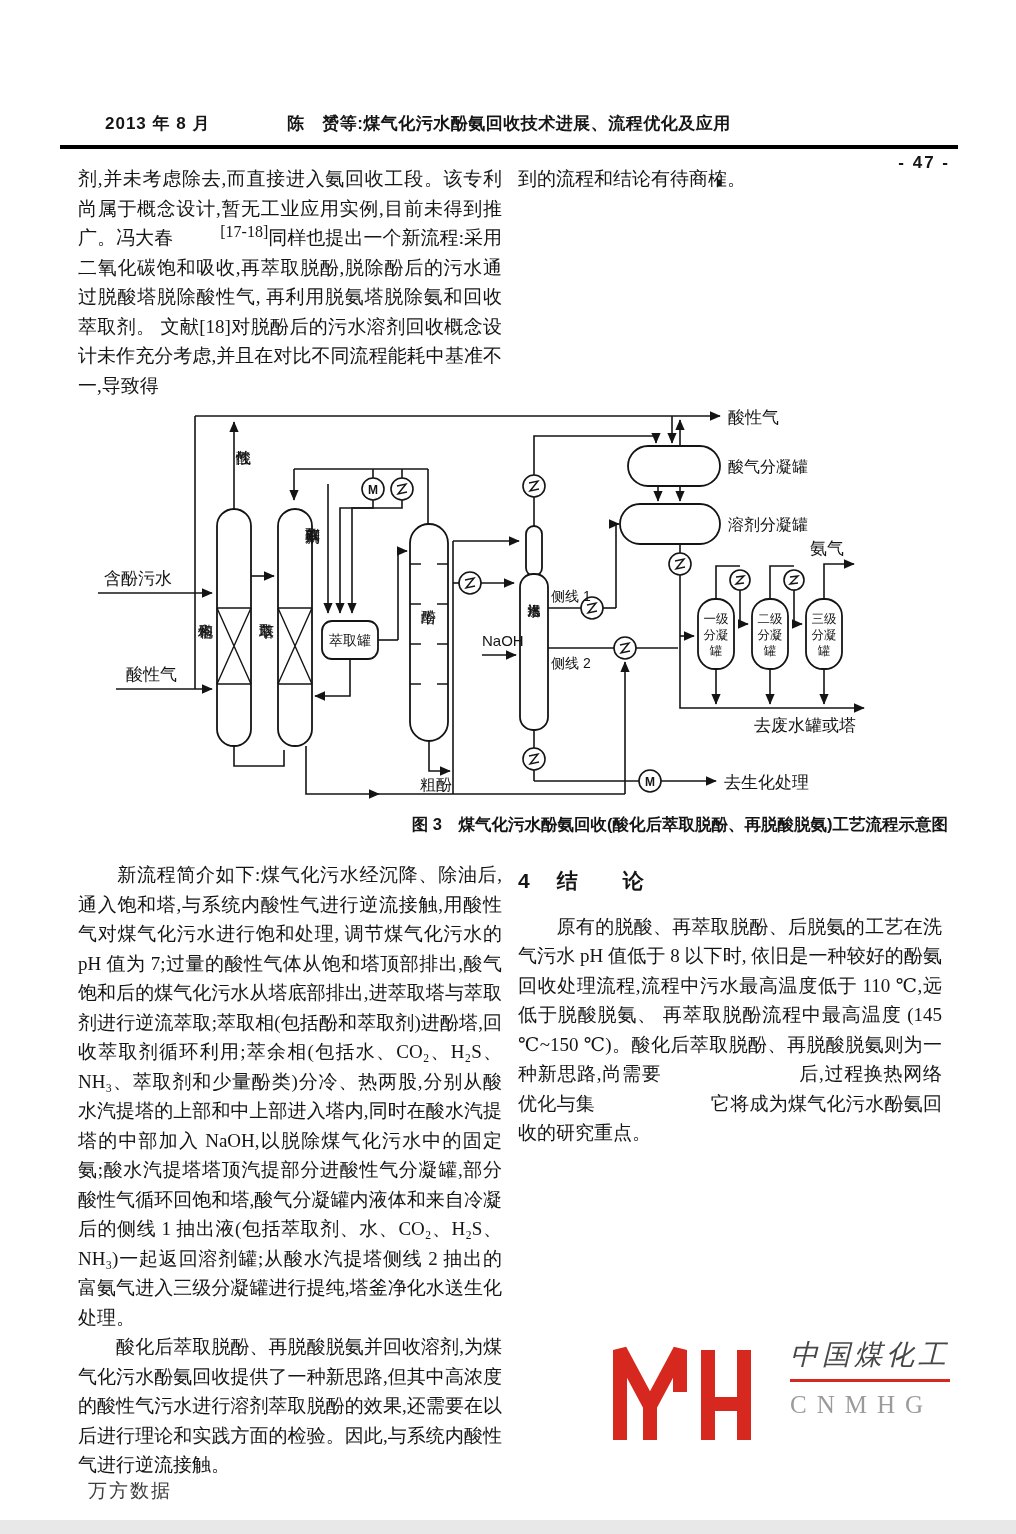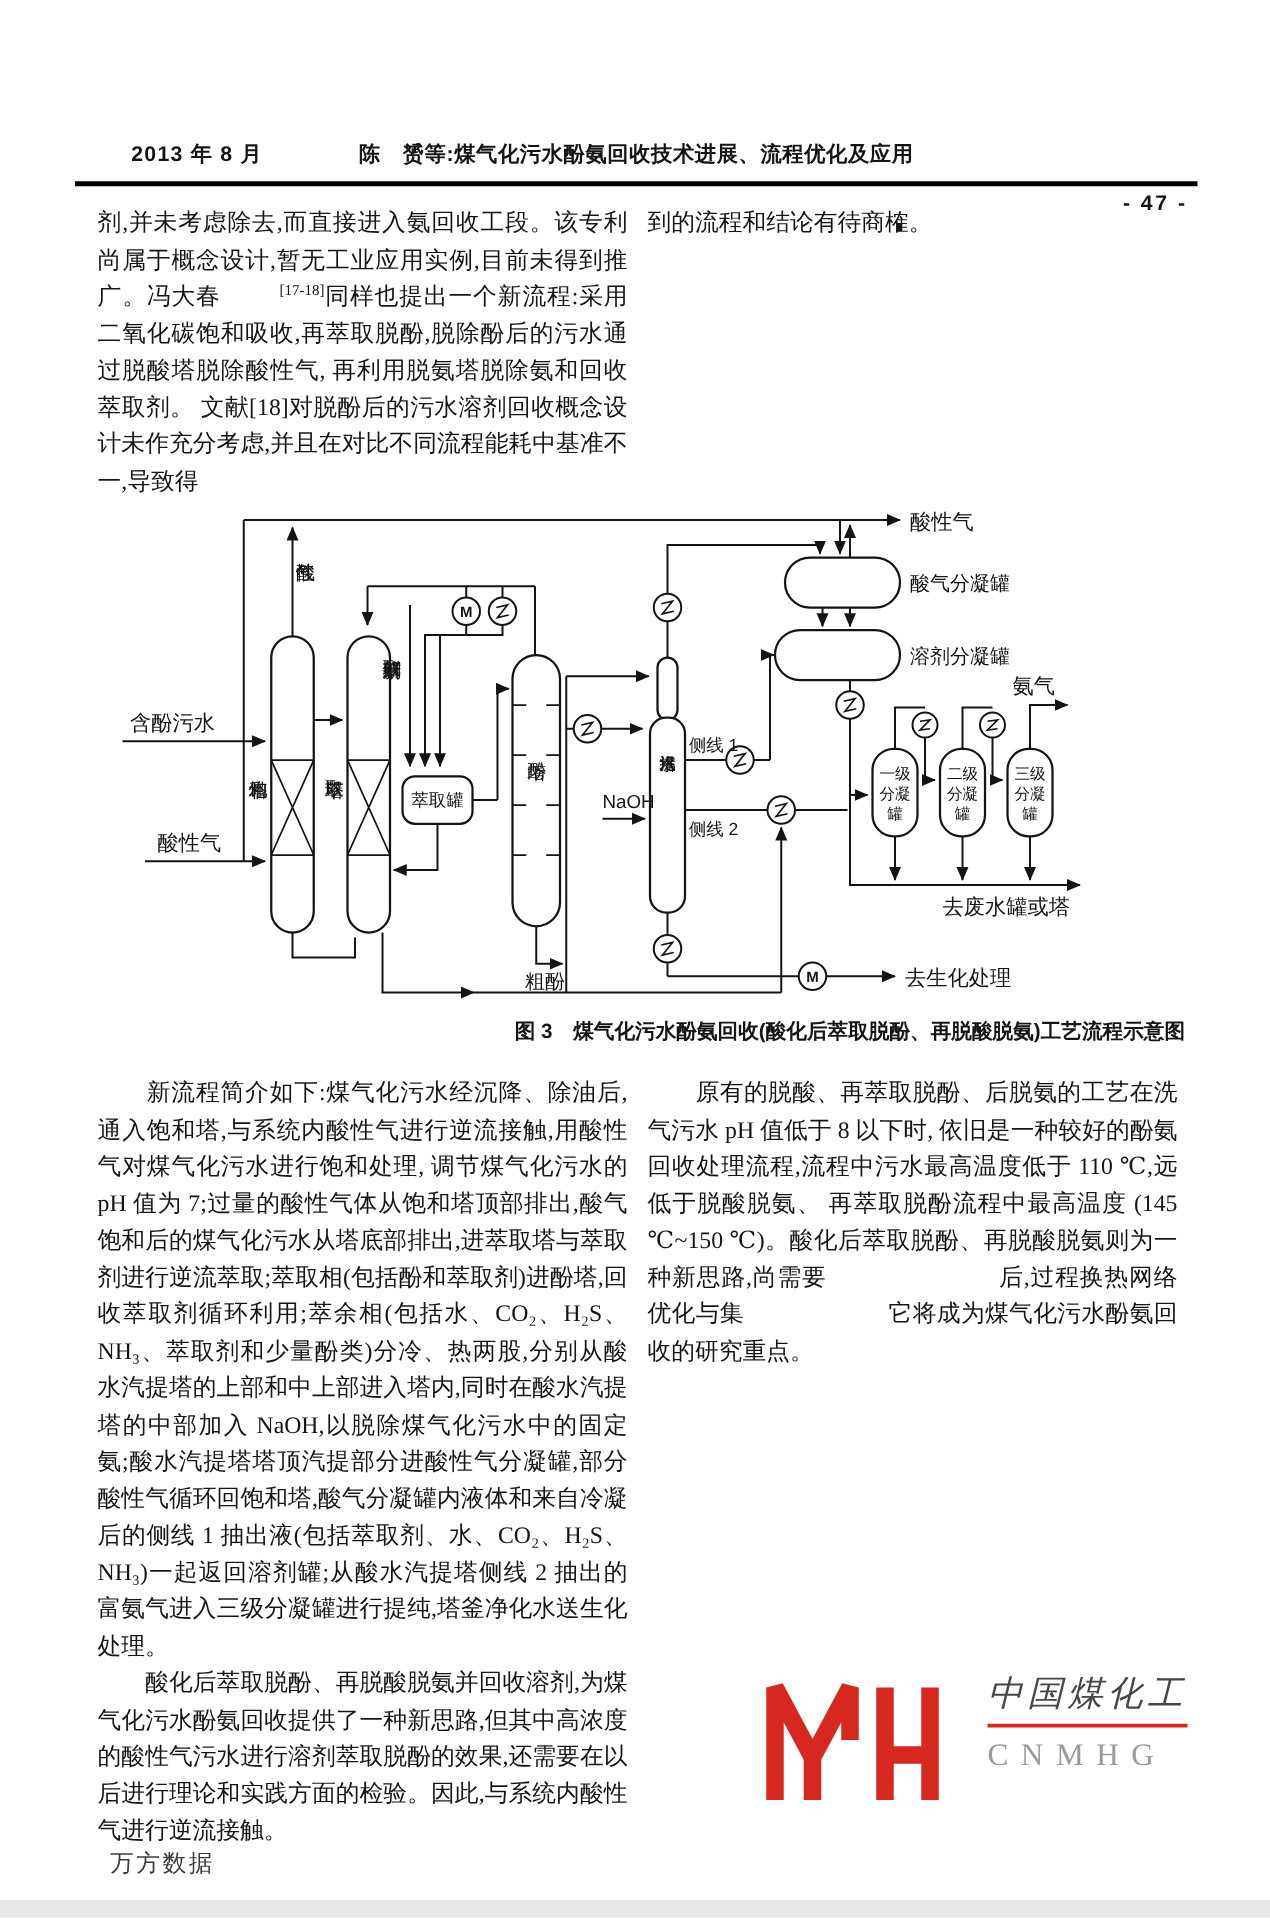--- a/index.html
+++ b/index.html
@@ -8,21 +8,21 @@
   
   .header{position:absolute;left:60px;right:58px;top:108px;height:30px;
           font-family:"Liberation Sans","DejaVu Sans",sans-serif;font-weight:700;font-size:17px;}
   .h-date{position:absolute;left:45px;top:4px;letter-spacing:1px;}
   .h-title{position:absolute;left:50%;transform:translateX(-50%);top:4px;white-space:nowrap;letter-spacing:0.5px;}
   .h-page{position:absolute;right:8px;top:4px;letter-spacing:2px;margin-top:41px;}
   .rule{position:absolute;left:60px;width:898px;top:145px;height:4px;background:#000;}
   
   .col{position:absolute;width:424px;font-size:19px;line-height:29.5px;text-align:justify;}
   .col p{margin:0;}
-  .col sup{font-size:12px;line-height:0;padding-left:47px;}
+  .col sup{font-size:16px;line-height:0;padding-left:47px;}
   .col-tl{left:78px;top:164px;}
   .col-tr{left:518px;top:164px;}
   .col-bl{left:78px;top:860px;}
   .col-br{left:518px;top:860px;}
   .col-br h2{margin:6px 0 16px 0;font-family:"Liberation Sans","DejaVu Sans",sans-serif;
              font-size:21px;font-weight:700;letter-spacing:1px;}
   .col-br h2 .c-num{margin-right:26px;}
   
   .figure{position:absolute;left:68px;top:396px;width:880px;margin:0;}
   .figure svg{display:block;}
@@ -249,20 +249,21 @@
     </svg>
     <figcaption>图 3　煤气化污水酚氨回收(酸化后萃取脱酚、再脱酸脱氨)工艺流程示意图</figcaption>
   </figure>
 
   <div class="col col-bl">
     <p>　　新流程简介如下:煤气化污水经沉降、除油后,通入饱和塔,与系统内酸性气进行逆流接触,用酸性气对煤气化污水进行饱和处理, 调节煤气化污水的 pH 值为 7;过量的酸性气体从饱和塔顶部排出,酸气饱和后的煤气化污水从塔底部排出,进萃取塔与萃取剂进行逆流萃取;萃取相(包括酚和萃取剂)进酚塔,回收萃取剂循环利用;萃余相(包括水、CO₂、H₂S、NH₃、萃取剂和少量酚类)分冷、热两股,分别从酸水汽提塔的上部和中上部进入塔内,同时在酸水汽提塔的中部加入 NaOH,以脱除煤气化污水中的固定氨;酸水汽提塔塔顶汽提部分进酸性气分凝罐,部分酸性气循环回饱和塔,酸气分凝罐内液体和来自冷凝后的侧线 1 抽出液(包括萃取剂、水、CO₂、H₂S、NH₃)一起返回溶剂罐;从酸水汽提塔侧线 2 抽出的富氨气进入三级分凝罐进行提纯,塔釜净化水送生化处理。</p>
     <p>　　酸化后萃取脱酚、再脱酸脱氨并回收溶剂,为煤气化污水酚氨回收提供了一种新思路,但其中高浓度的酸性气污水进行溶剂萃取脱酚的效果,还需要在以后进行理论和实践方面的检验。因此,与系统内酸性气进行逆流接触。</p>
   </div>
 
   <div class="col col-br">
+    <h2><span class="c-num">4</span><span>结　　论</span></h2>
     <p>　　原有的脱酸、再萃取脱酚、后脱氨的工艺在洗气污水 pH 值低于 8 以下时, 依旧是一种较好的酚氨回收处理流程,流程中污水最高温度低于 110 ℃,远低于脱酸脱氨、 再萃取脱酚流程中最高温度 (145 ℃~150 ℃)。酸化后萃取脱酚、再脱酸脱氨则为一种新思路,尚需要　　　　　　　后,过程换热网络优化与集　　　　　　它将成为煤气化污水酚氨回收的研究重点。</p>
   </div>
 
   <div class="watermark">
     <svg class="wm-logo" width="162" height="100" viewBox="0 0 162 100">
       <g stroke="#d6281e" stroke-width="14" fill="none">
         <path d="M8,98 V8 L38,64 L68,8 V50"></path>
         <path d="M38,64 V98"></path>
         <path d="M96,8 V98 M132,8 V98 M96,62 H132"></path>
       </g>

